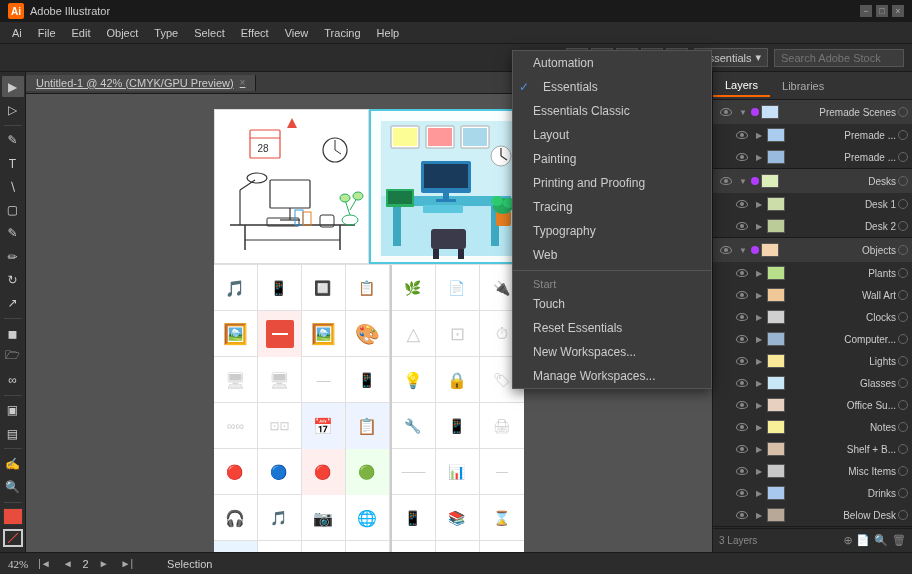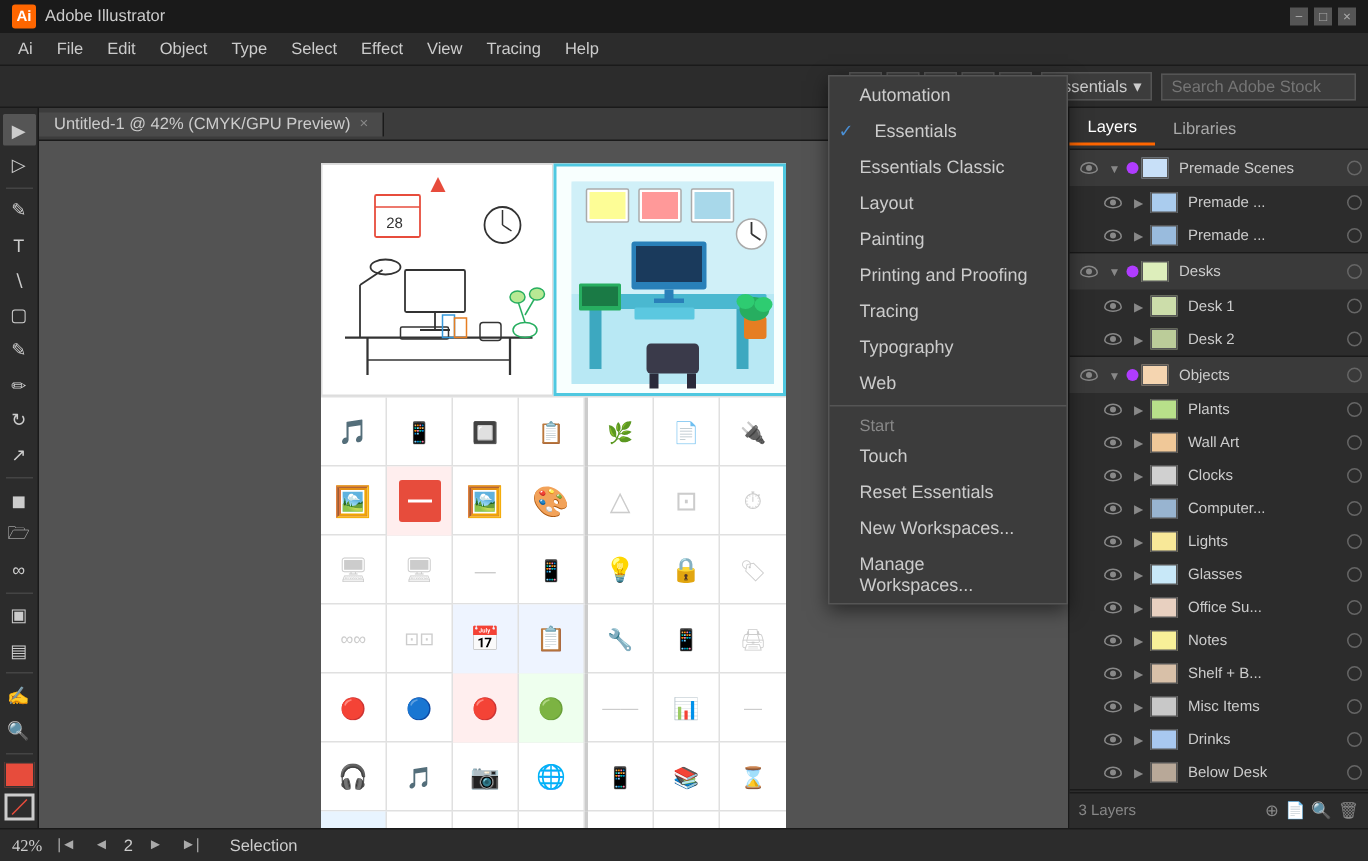--- a/index.html
+++ b/index.html
@@ -151,20 +151,21 @@
       background: #444;
       margin: 2px 0;
     }
 
     
     #canvas-area {
       flex: 1;
       background: #535353;
       overflow: hidden;
       position: relative;
+      text-decoration: underline;
     }
     #canvas-tab-bar {
       height: 22px;
       background: #3c3c3c;
       display: flex;
       align-items: center;
       border-bottom: 1px solid #1a1a1a;
     }
     .canvas-tab {
       padding: 2px 10px;
@@ -270,21 +271,22 @@
       font-size: 7px; color: #333;
       overflow: hidden;
     }
     .layer-name {
       font-size: 10px;
       color: #ccc;
       flex: 1;
       white-space: nowrap;
       overflow: hidden;
       text-overflow: ellipsis;
-      margin-left: 5px;
+      margin-left: 18px;
+      text-align: right;
     }
     .layer-target-btn {
       width: 10px; height: 10px;
       border: 1px solid #666;
       border-radius: 50%;
       flex-shrink: 0;
     }
 
     
     .sub-layer {
@@ -307,28 +309,28 @@
       gap: 8px;
       font-size: 11px;
       color: #aaa;
     }
     .status-zoom { color: #ccc; font-size: 11px; font-family: Liberation Serif, serif; }
     .status-nav-btn {
       background: none; border: none; color: #aaa;
       cursor: pointer; font-size: 10px; padding: 0 2px;
     }
     .status-page-info { font-size: 11px; color: #ccc; }
-    .status-tool { margin-left: 10px; color: #ccc; }
+    .status-tool { margin-left: 24px; color: #ccc; }
 
     
     #workspace-dropdown-menu {
       position: absolute;
       top: 50px;
       right: 200px;
-      width: 160px;
+      width: 200px;
       background: #3c3c3c;
       border: 1px solid #555;
       z-index: 1000;
       box-shadow: 0 4px 12px rgba(0,0,0,0.5);
     }
     .dropdown-item {
       padding: 5px 20px;
       font-size: 12px;
       color: #ccc;
       cursor: pointer;

